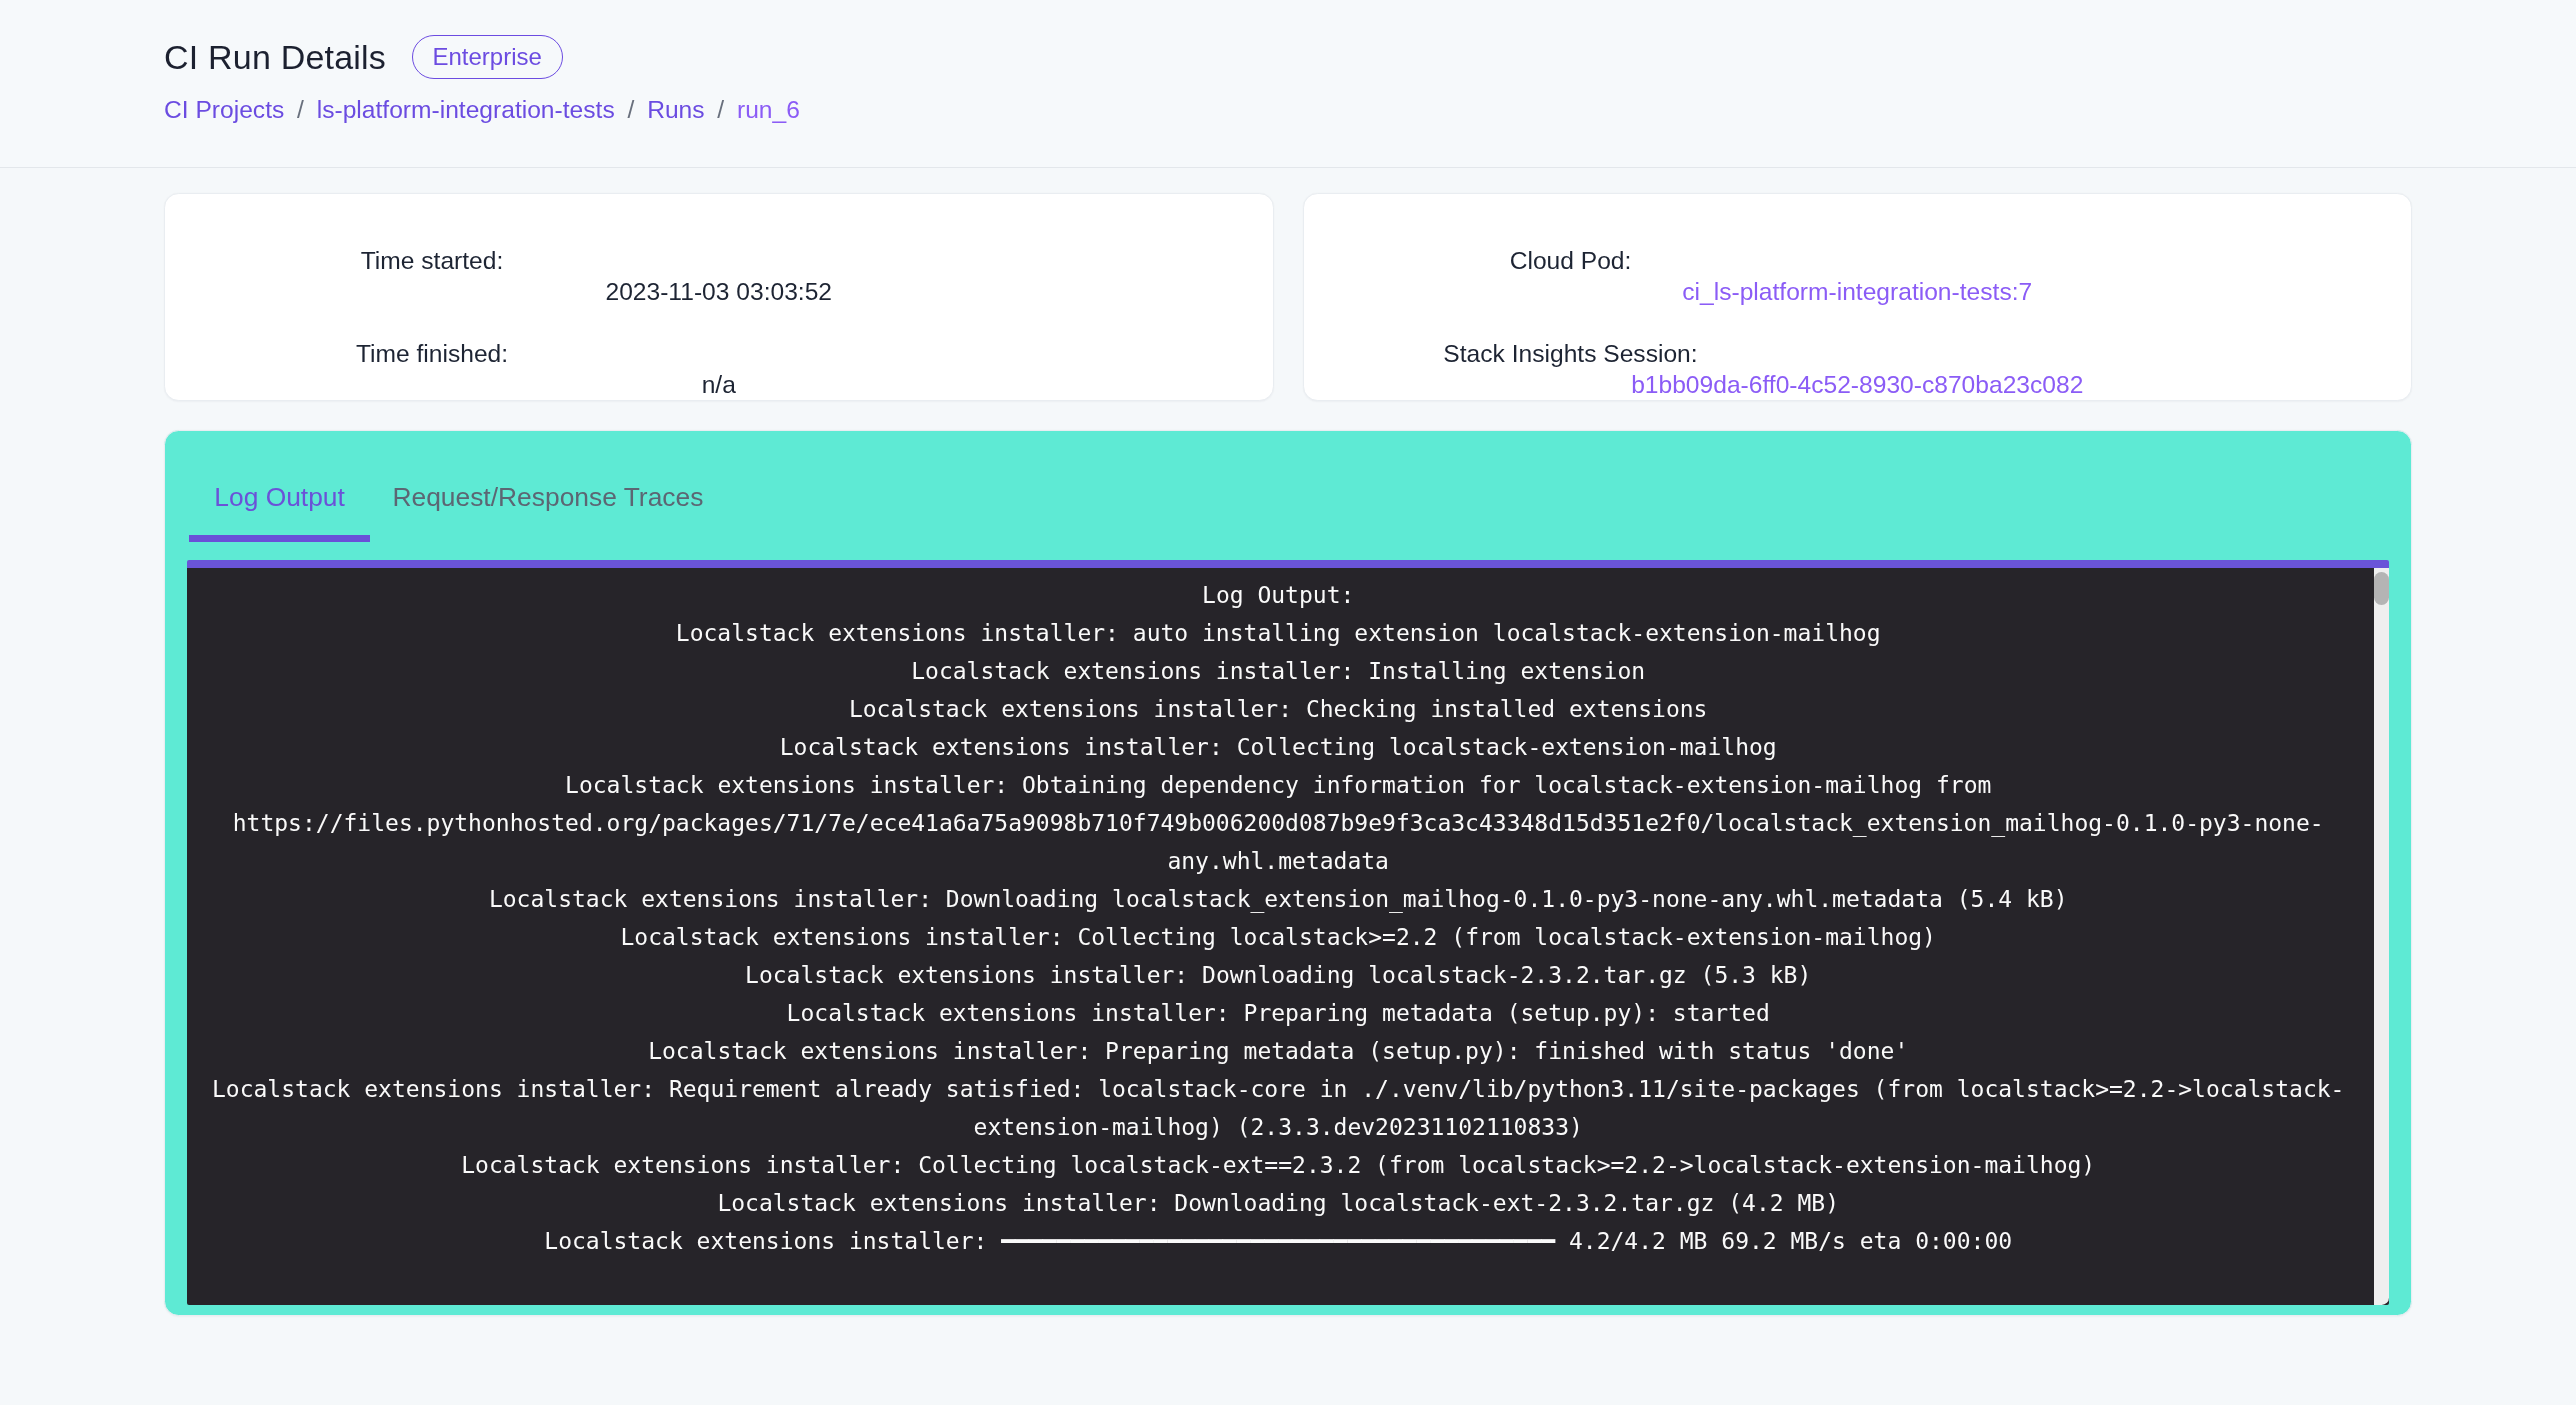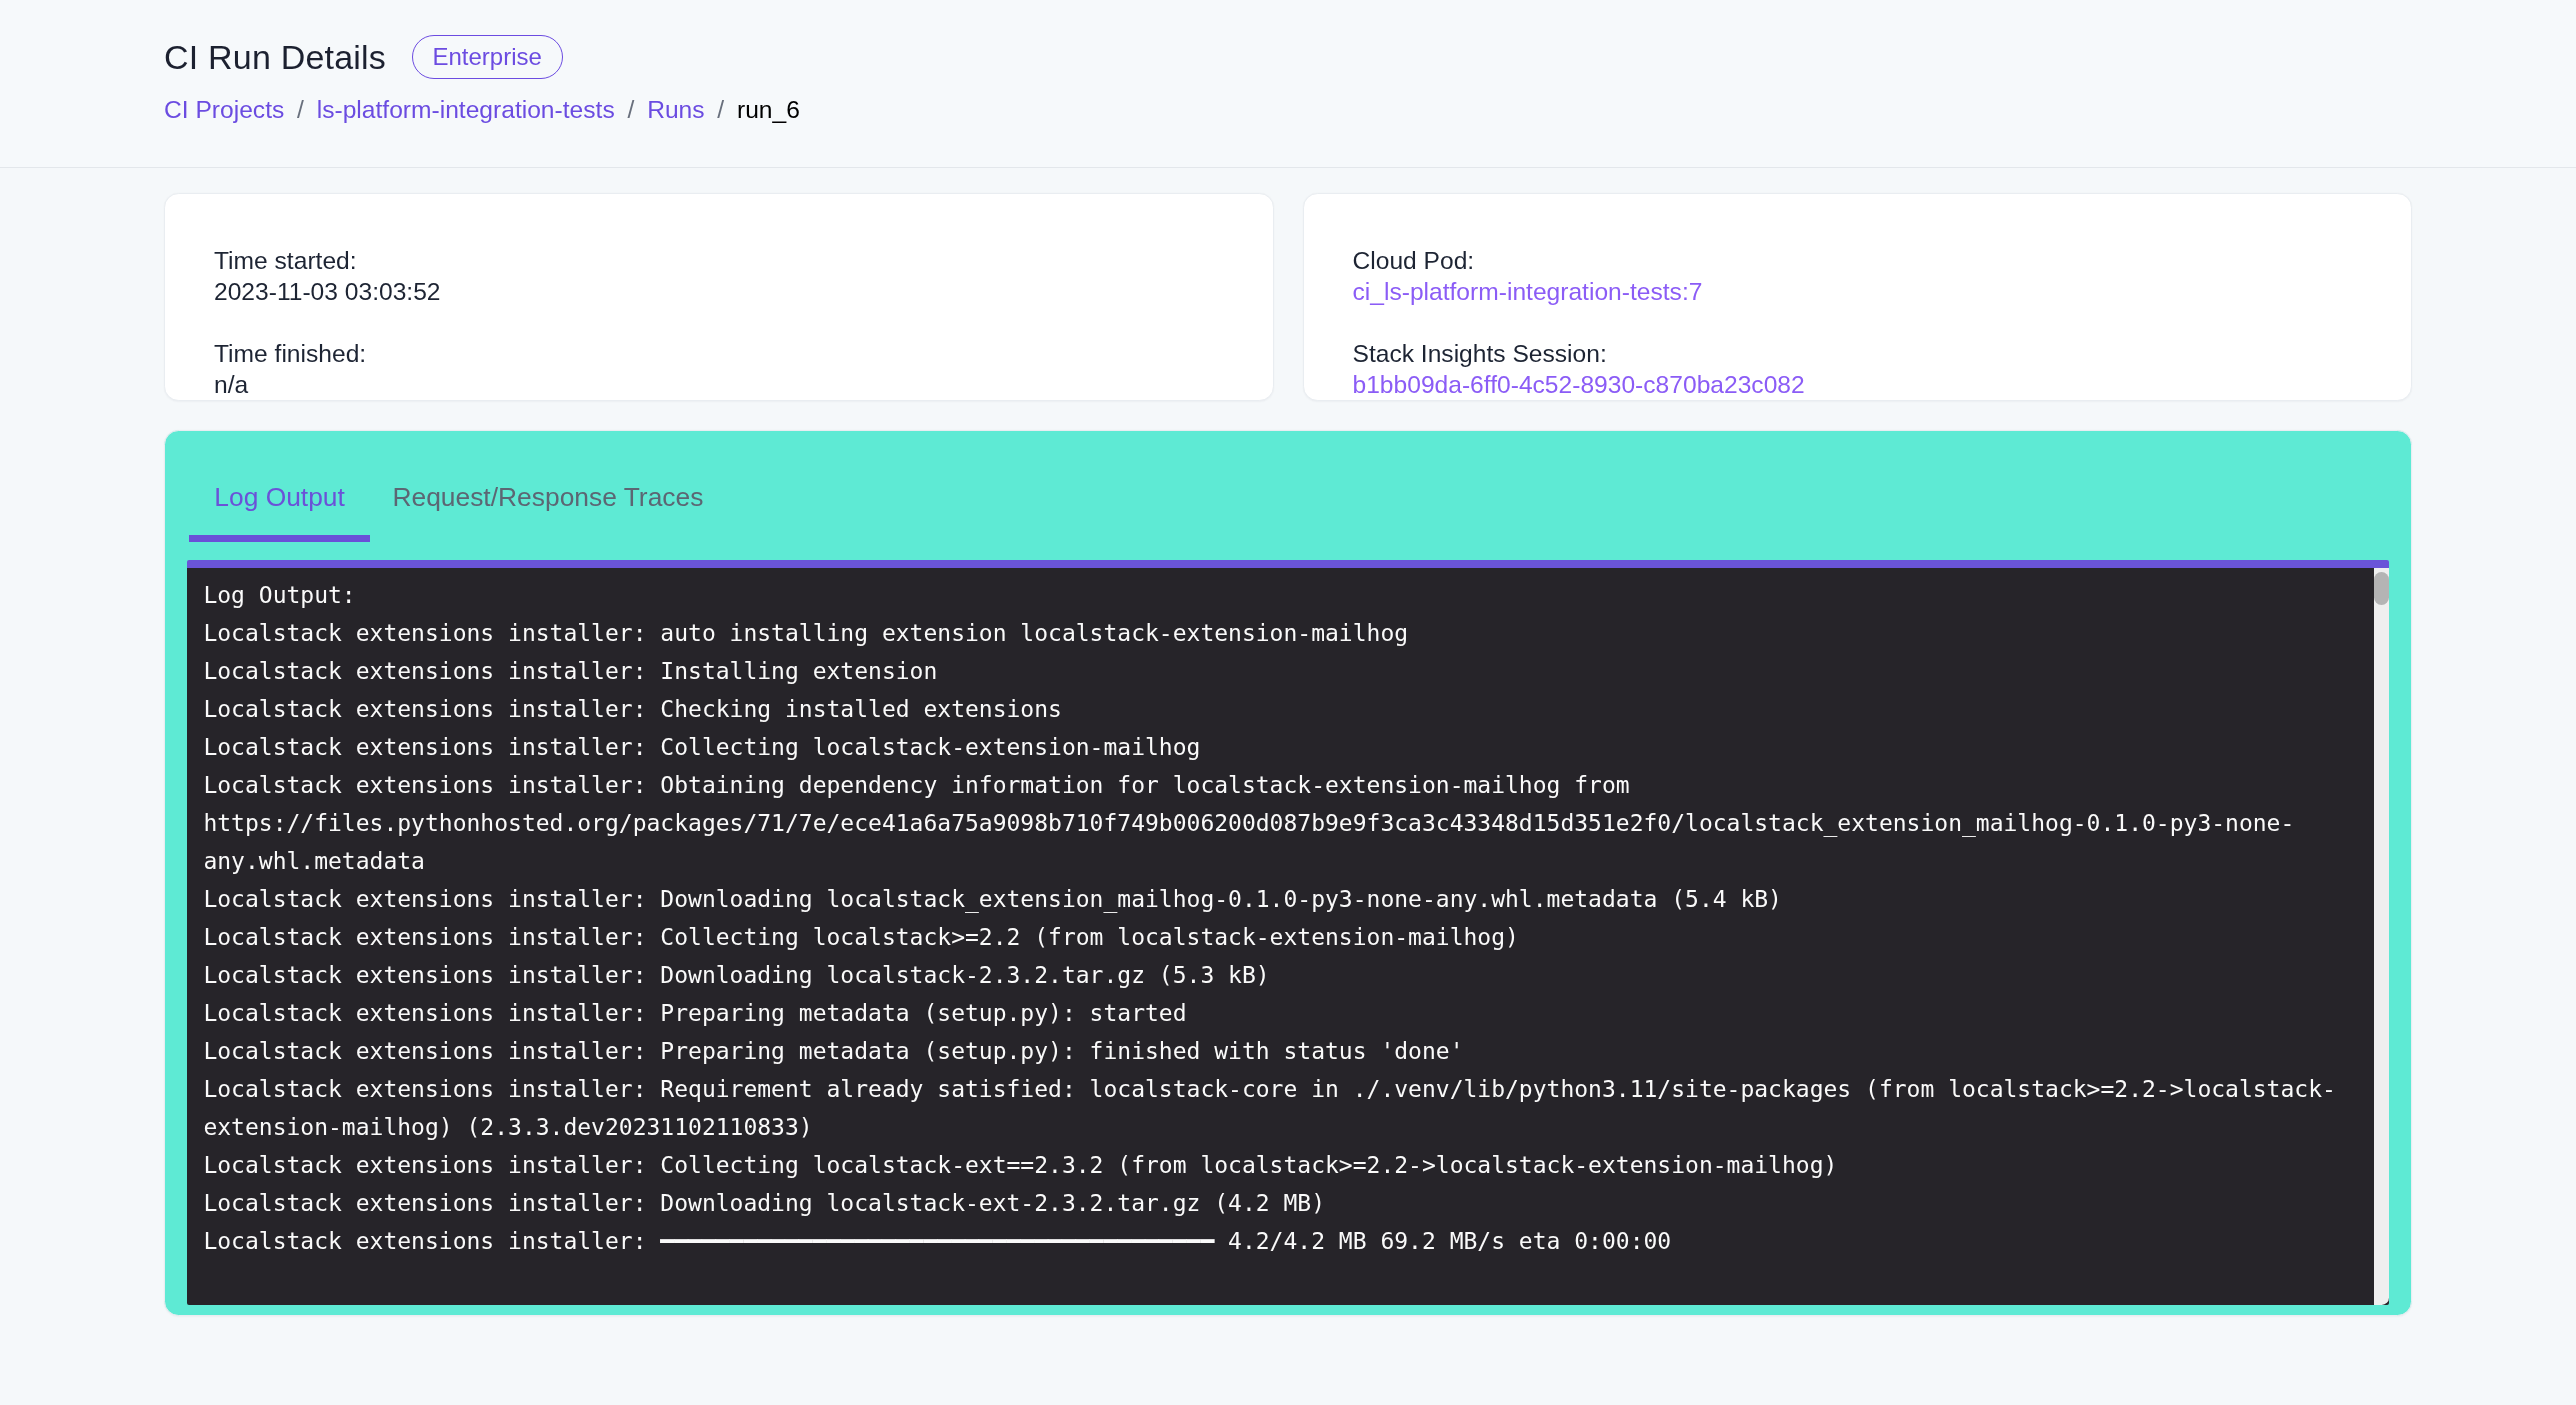--- a/index.html
+++ b/index.html
@@ -1,15 +1,15 @@
 <!DOCTYPE html>
 <html style="font-size:14.6px"><head>
 <meta charset="utf-8">
 <style>
-  * { margin: 0; padding: 0; box-sizing: border-box; }
+  * { margin: 0; padding: 0; box-sizing: border-box; text-align: center; }
   html, body { width: 2576px; height: 1406px; overflow: hidden; }
   body {
     background: #f5f8fa;
     font-family: "Liberation Sans", sans-serif;
     color: #1d2433;
   }
 
   
   .page-header {
     padding: 35px 164px 42px 164px;
@@ -36,21 +36,21 @@
   }
   .breadcrumb {
     margin-top: 14.6px;
     font-size: 24.6px;
     line-height: 31px;
     display: flex;
     align-items: center;
   }
   .crumb-link { color: #6b4ce1; text-decoration: none; cursor: pointer; }
   .crumb-sep { color: #69707d; margin: 0 12.8px; }
-  .crumb-current { color: #000000; }
+  .crumb-current { color: #8b5cf6; }
 
   
   .content { padding: 25.5px 164px 0 164px; }
   .cards-row { display: flex; gap: 29px; }
   .info-card {
     flex: 1;
     background: #ffffff;
     border: 0.9px solid #e9edf1;
     border-radius: 14.6px;
     height: 208px;

